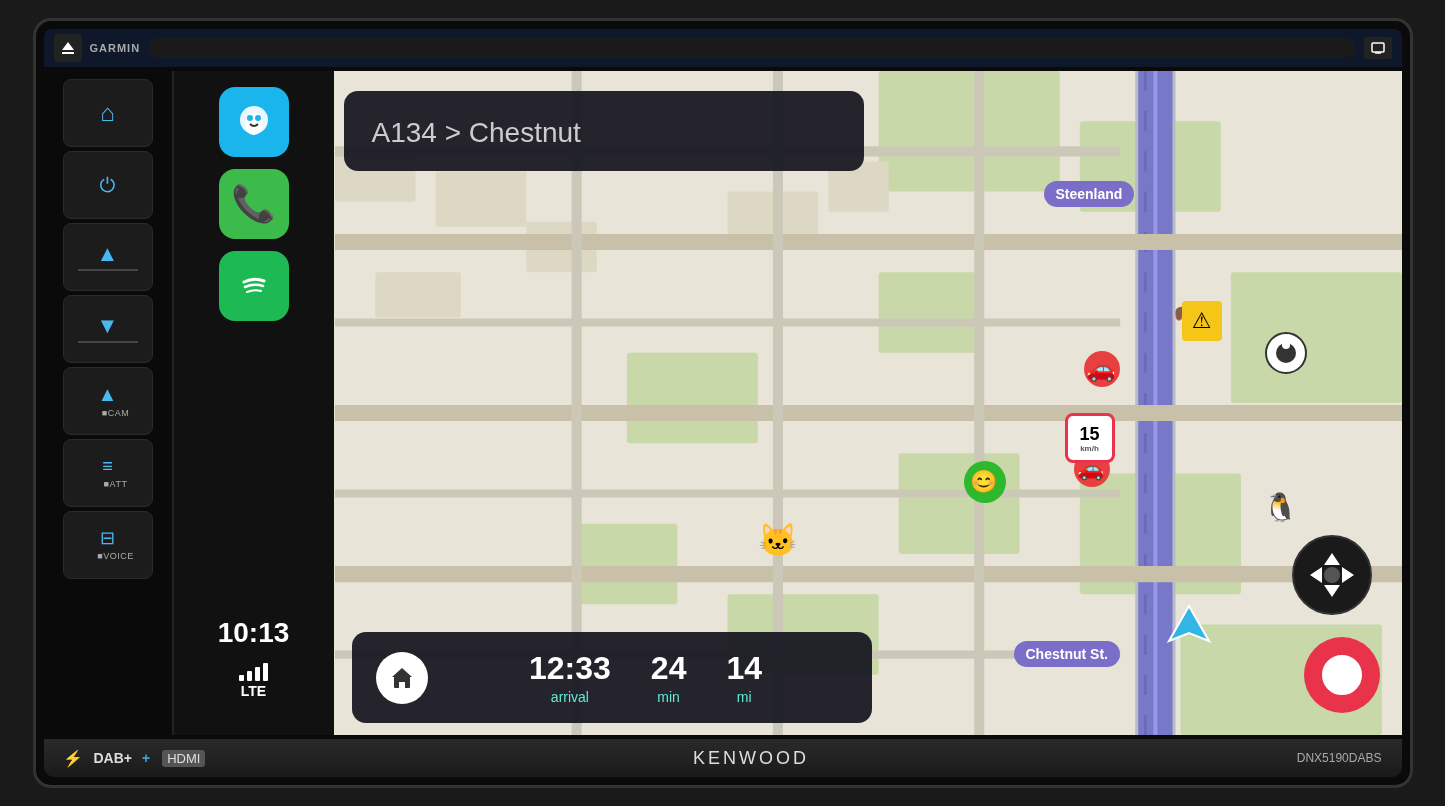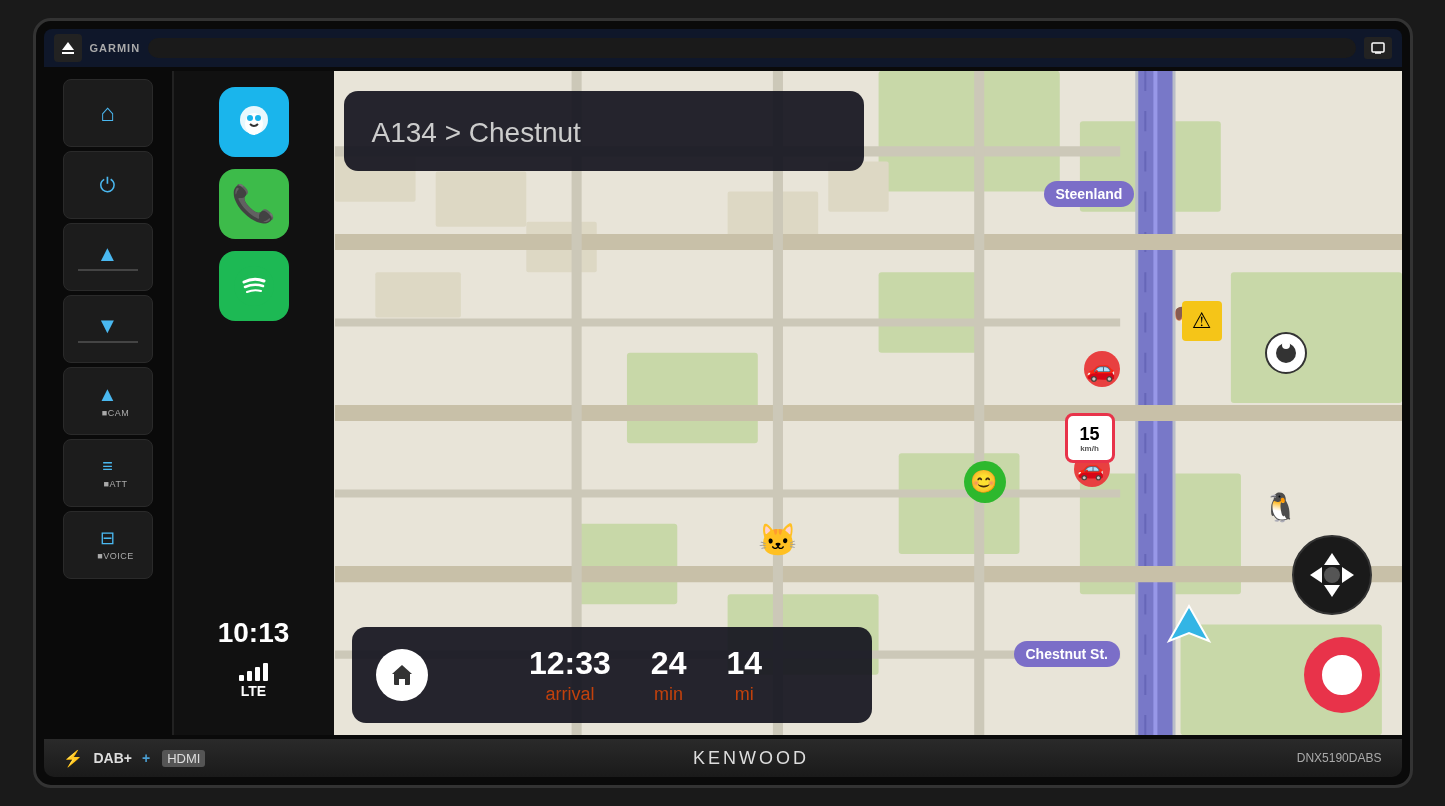--- a/index.html
+++ b/index.html
@@ -278,22 +278,22 @@
       gap: 2px;
     }
 
     .trip-value {
       font-size: 32px;
       font-weight: bold;
       color: white;
     }
 
     .trip-label {
-      font-size: 18px;
-      color: #c2410c;
+      font-size: 14px;
+      color: #5eead4;
     }
 
     
     .map-label {
       position: absolute;
       background: #7b6ec8;
       color: white;
       padding: 5px 12px;
       border-radius: 20px;
       font-size: 14px;

